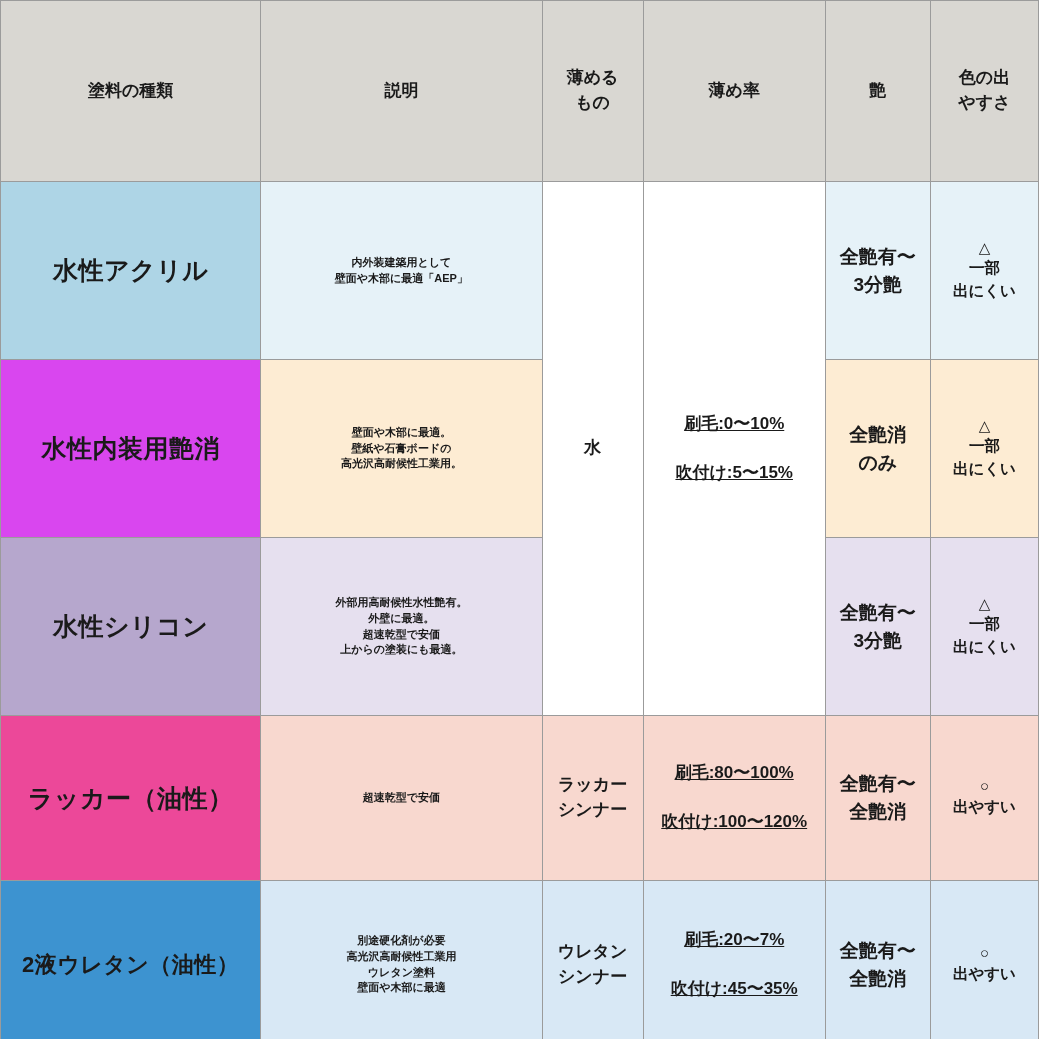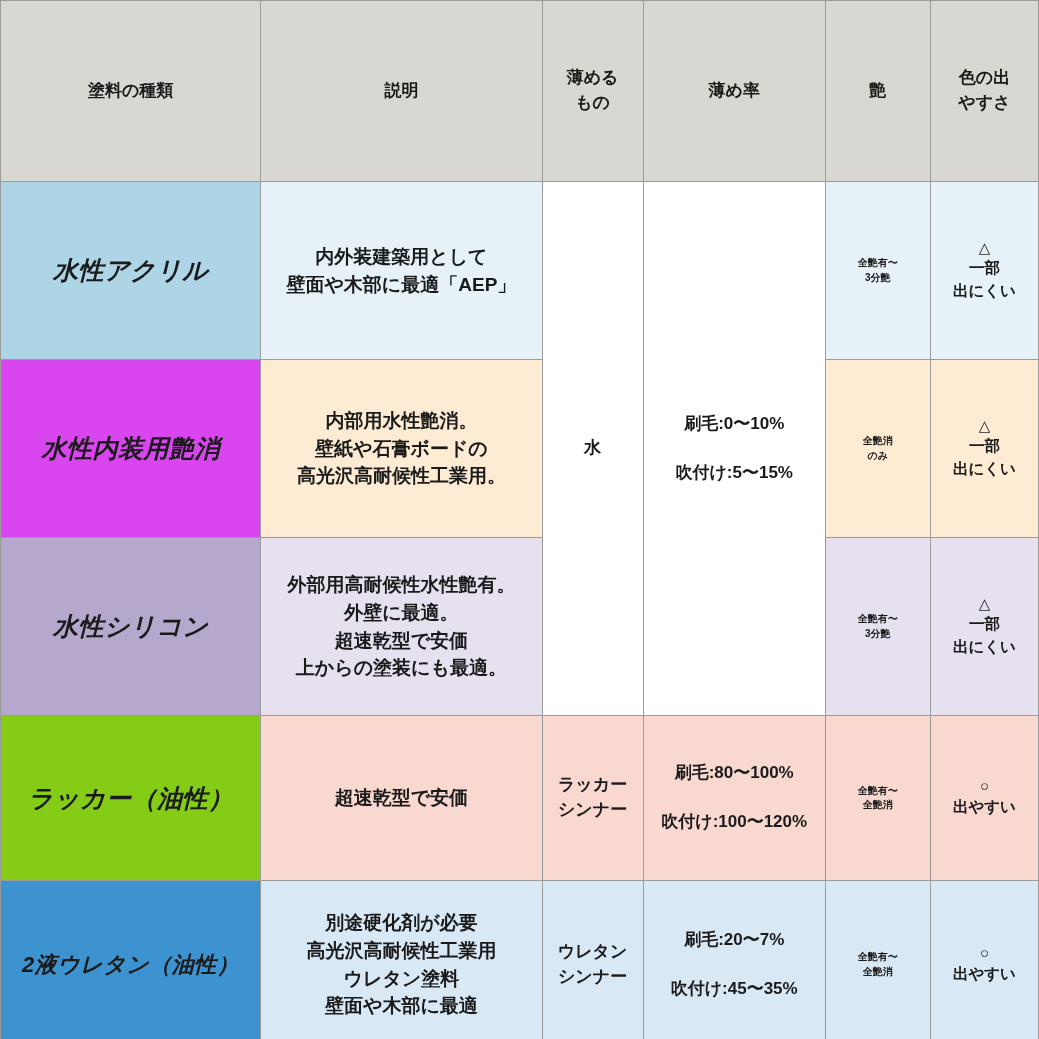--- a/index.html
+++ b/index.html
@@ -40,38 +40,38 @@
   
   thead th {
     background: #d9d7d2;
     height: 172px;
     font-size: 17px;
     font-weight: bold;
     color: #1a1a1a;
   }
 
   
-  .type-cell    { font-size: 25px; letter-spacing: 0.5px; font-style: italic; }
+  .type-cell    { font-size: 25px; letter-spacing: 0.5px; }
   .type-cell.small { font-size: 22px; }
-  .desc-cell    { font-size: 19px; }
+  .desc-cell    { font-size: 11px; }
   .mid-cell     { font-size: 17px; }
-  .rate-cell    { font-size: 17px; }
-  .gloss-cell   { font-size: 10px; }
+  .rate-cell    { font-size: 17px; text-decoration: underline; }
+  .gloss-cell   { font-size: 19px; }
   .color-cell   { font-size: 15.5px; }
 
   .tri { display:block; font-size: 15px; line-height: 1.25; }
 
   
   .bg-acryl-type   { background: #aed5e6; }
   .bg-acryl-light  { background: #e6f2f8; }
   .bg-naiso-type   { background: #d946ef; }
   .bg-naiso-light  { background: #fdecd3; }
   .bg-sili-type    { background: #b6a7cd; margin-left: 19px; }
   .bg-sili-light   { background: #e6e0ef; }
-  .bg-lacq-type    { background: #84cc16; }
+  .bg-lacq-type    { background: #ec4899; }
   .bg-lacq-light   { background: #f8d8cf; }
   .bg-ure-type     { background: #3d93d0; }
   .bg-ure-light    { background: #d8e8f5; }
   .bg-white        { background: #ffffff; }
 
   
   .r1 { height: 178px; }
   .r2 { height: 178px; }
   .r3 { height: 178px; }
   .r4 { height: 165px; }
@@ -139,21 +139,21 @@
         <span>一部</span><br>
         <span>出にくい</span>
       </td>
     </tr>
 
     <tr class="r2">
       <td class="type-cell bg-naiso-type">
         <span>水性内装用艶消</span>
       </td>
       <td class="desc-cell bg-naiso-light">
-        <span>内部用水性艶消。</span><br>
+        <span>壁面や木部に最適。</span><br>
         <span>壁紙や石膏ボードの</span><br>
         <span>高光沢高耐候性工業用。</span>
       </td>
       <td class="gloss-cell bg-naiso-light">
         <span>全艶消</span><br>
         <span>のみ</span>
       </td>
       <td class="color-cell bg-naiso-light">
         <span class="tri">△</span>
         <span>一部</span><br>

